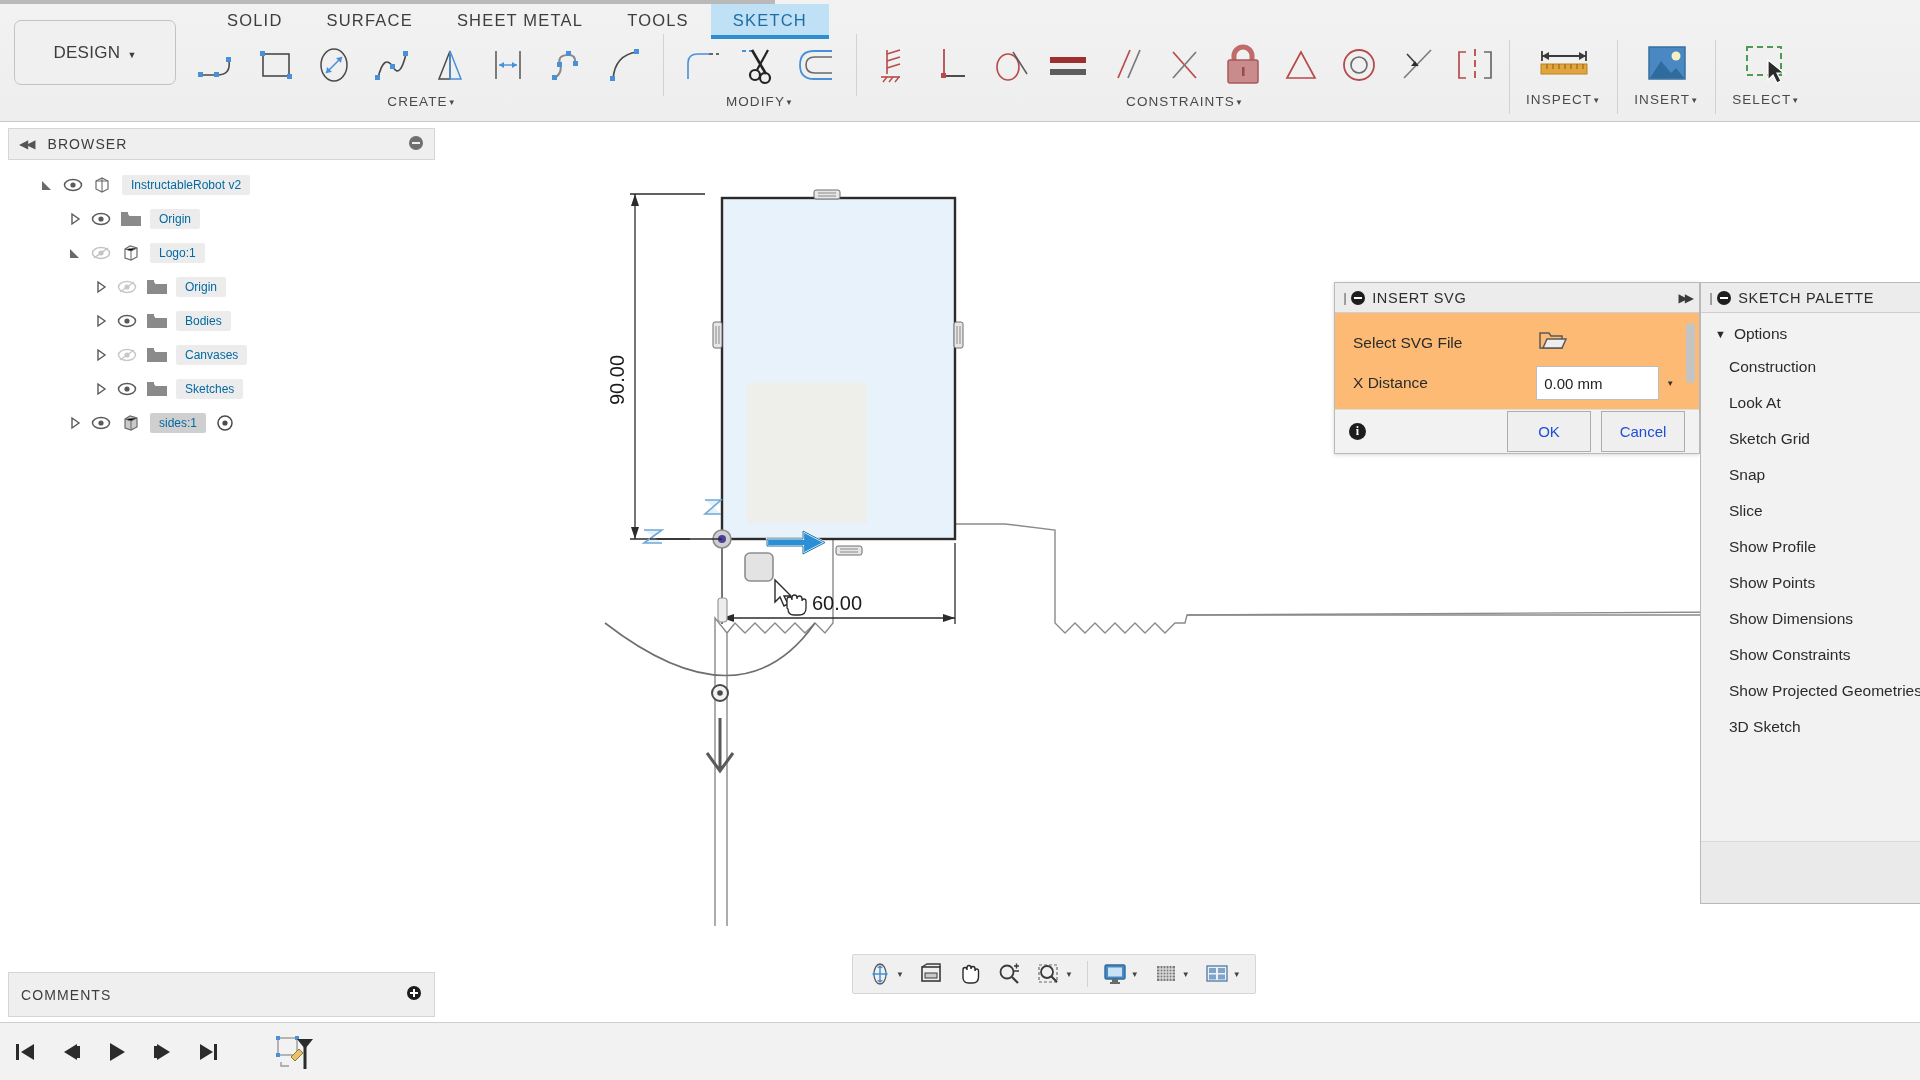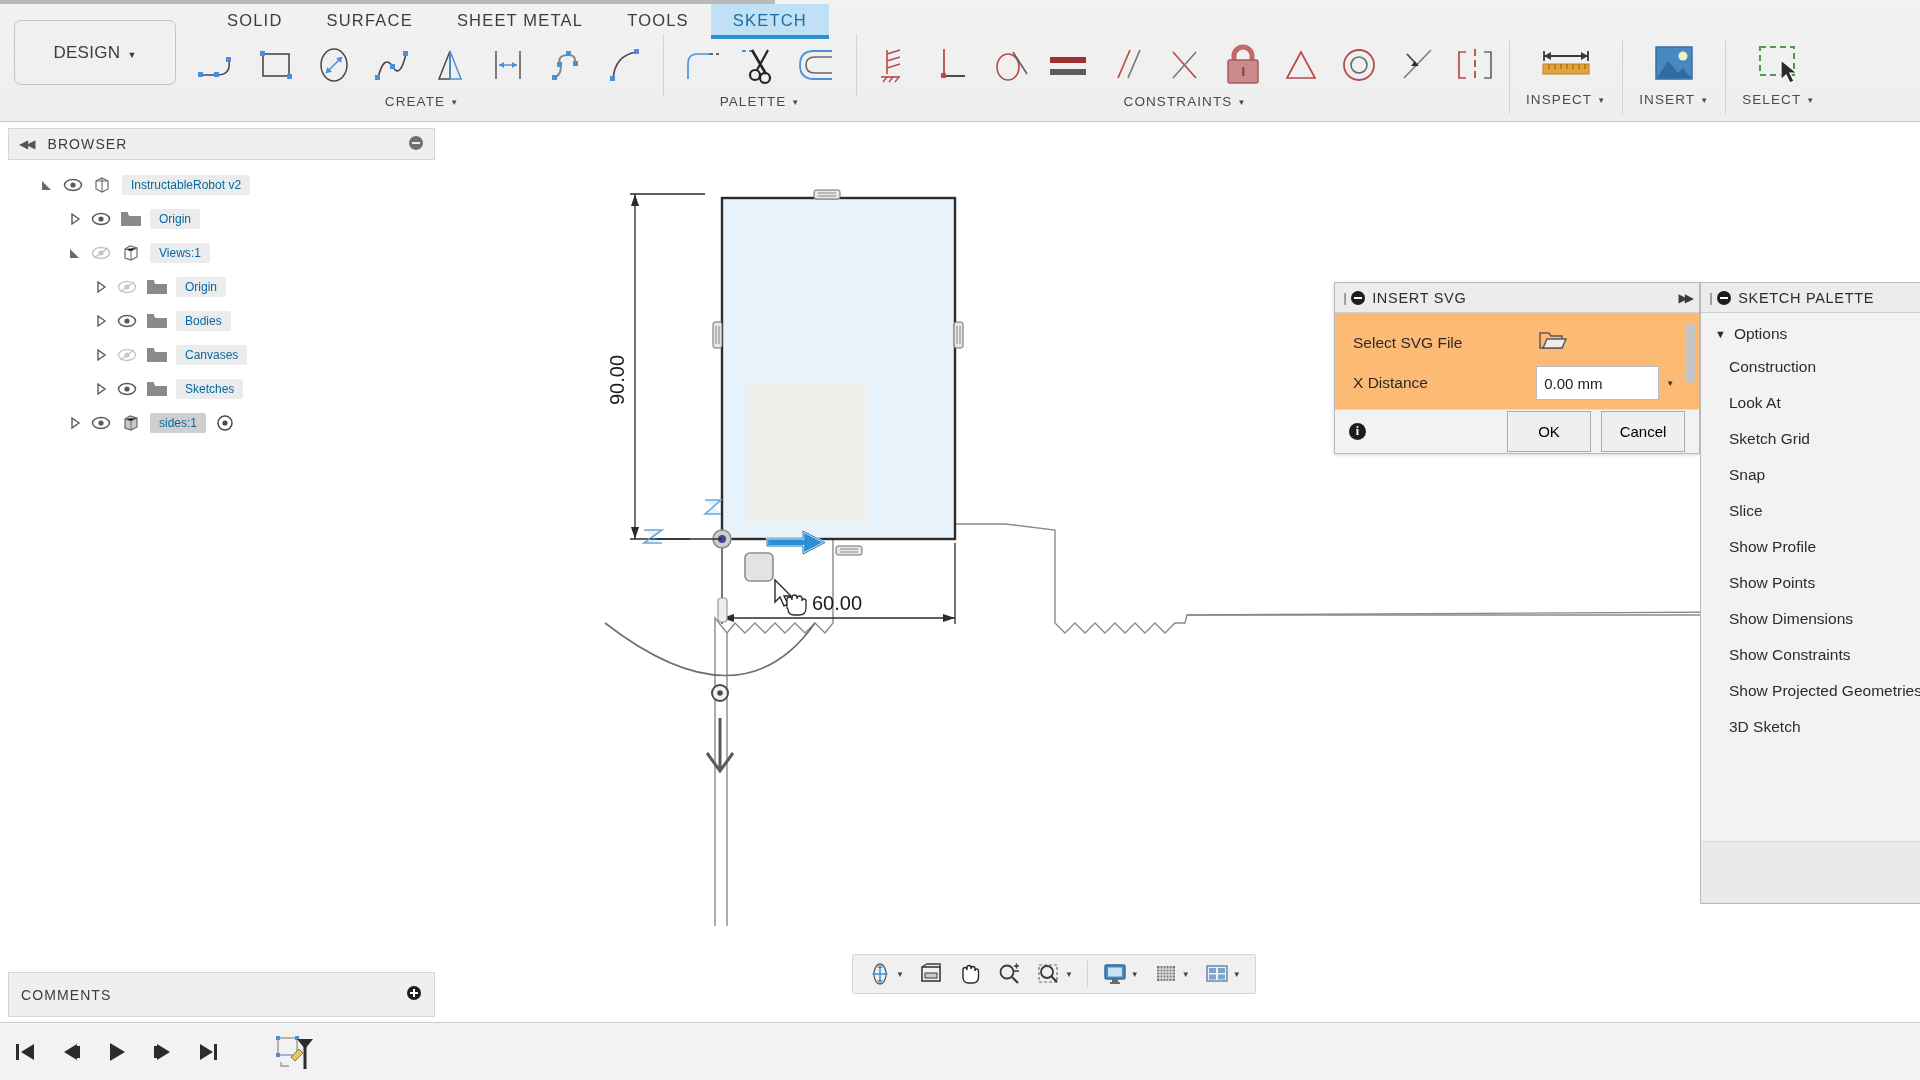--- a/index.html
+++ b/index.html
@@ -33,21 +33,21 @@
   .tab.active { background:#bfe0f5; color:#1b6ea8; }
   .tab.active::after {
     content:""; position:absolute; left:0; right:0; bottom:-2px; height:4px; background:#2d8fd0;
   }
 
   .groups { position:absolute; left:185px; top:34px; right:0; height:88px; display:flex; align-items:flex-start; }
   .grp { position:relative; height:88px; display:flex; flex-direction:column; align-items:center; }
   .grp-icons { display:flex; align-items:center; height:62px; gap:6px; padding:0 8px; }
   .grp-label {
     font-size:13.5px; letter-spacing:1.1px; color:#4a4a4a;
-    display:flex; align-items:center; gap:5px; margin-top:-2px;
+    display:flex; align-items:center; margin-top:-2px;
   }
   .grp-label .caret { font-size:8px; position:relative; top:1px; }
   .grp-sep { width:1px; height:62px; background:#d2d2d2; margin:0 4px; align-self:flex-start; }
   .tool { width:52px; height:56px; display:flex; align-items:center; justify-content:center; }
   .tool svg { display:block; }
 
   .big-grp { height:88px; display:flex; flex-direction:column; align-items:center; justify-content:flex-start; padding:0 16px; }
   .big-grp .bigicon { height:60px; display:flex; align-items:center; justify-content:center; }
   .vsep { width:1px; height:74px; background:#d2d2d2; margin-top:6px; }
 
@@ -138,21 +138,21 @@
     display:flex; align-items:center; padding:0 14px; gap:10px;
   }
   .info-dot {
     width:17px; height:17px; border-radius:50%; background:#1d1d1d; color:#fff;
     display:flex; align-items:center; justify-content:center;
     font-size:12px; font-weight:bold; font-family:"Liberation Serif", serif;
   }
   .dlg-btn {
     height:41px; min-width:84px; background:#efefef; border:1px solid #adadad;
     display:flex; align-items:center; justify-content:center;
-    font-size:15px; color:#000000;
+    font-size:15px; color:#1d4ed8;
   }
   .dlg-btn.ok { margin-left:auto; }
 
   
   .palette {
     position:absolute; left:1700px; top:282px; width:228px; height:622px;
     background:#f2f2f2; border:1px solid #b9b9b9;
   }
   .pal-title {
     height:30px; background:#ececec; border-bottom:1px solid #cfcfcf;
@@ -285,21 +285,21 @@
             </svg>
           </div>
           <div class="tool">
             <svg width="52" height="40" viewBox="0 0 52 40">
               <path d="M40 6 L22 6 Q8 6 8 20 Q8 34 22 34 L40 34" stroke="#4a90d9" stroke-width="1.8" fill="none"></path>
               <path d="M40 12 L23 12 Q14 12 14 20 Q14 28 23 28 L40 28" stroke="#6a6a6a" stroke-width="1.6" fill="none"></path>
             </svg>
           </div>
         </div>
         <div class="grp-label">
-          <span>PALETTE</span>
+          <span>MODIFY</span>
           <span class="caret">▼</span>
         </div>
       </div>
 
       <div class="grp-sep"></div>
 
       <div class="grp">
         <div class="grp-icons">
           <div class="tool">
             <svg width="44" height="42" viewBox="0 0 44 42">
@@ -656,21 +656,21 @@
               <circle cx="10" cy="7" r="2.6" fill="#c4c4c4"></circle>
               <path d="M3 12 L17 2" stroke="#c4c4c4" stroke-width="1.5"></path>
             </svg>
         </span>
         <span class="ficon">
           <svg width="20" height="20" viewBox="0 0 20 20">
               <path d="M4 6 L9 3 L16 5 L16 14 L10 17 L4 15 Z" fill="#fff" stroke="#6a6a6a" stroke-width="1.2"></path>
               <path d="M4 6 L10 8 L16 5 M10 8 L10 17" stroke="#6a6a6a" stroke-width="1"></path>
             </svg>
         </span>
-        <span class="lbl">Views:1</span>
+        <span class="lbl">Logo:1</span>
       </div>
 
       <div class="node" style="padding-left:82px">
         <span class="arrow">
           <svg width="14" height="14" viewBox="0 0 14 14">
               <path d="M4 2 L11 7 L4 12 Z" fill="none" stroke="#5a5a5a" stroke-width="1.4"></path>
             </svg>
         </span>
         <span class="eye">
           <svg width="20" height="14" viewBox="0 0 20 14">

